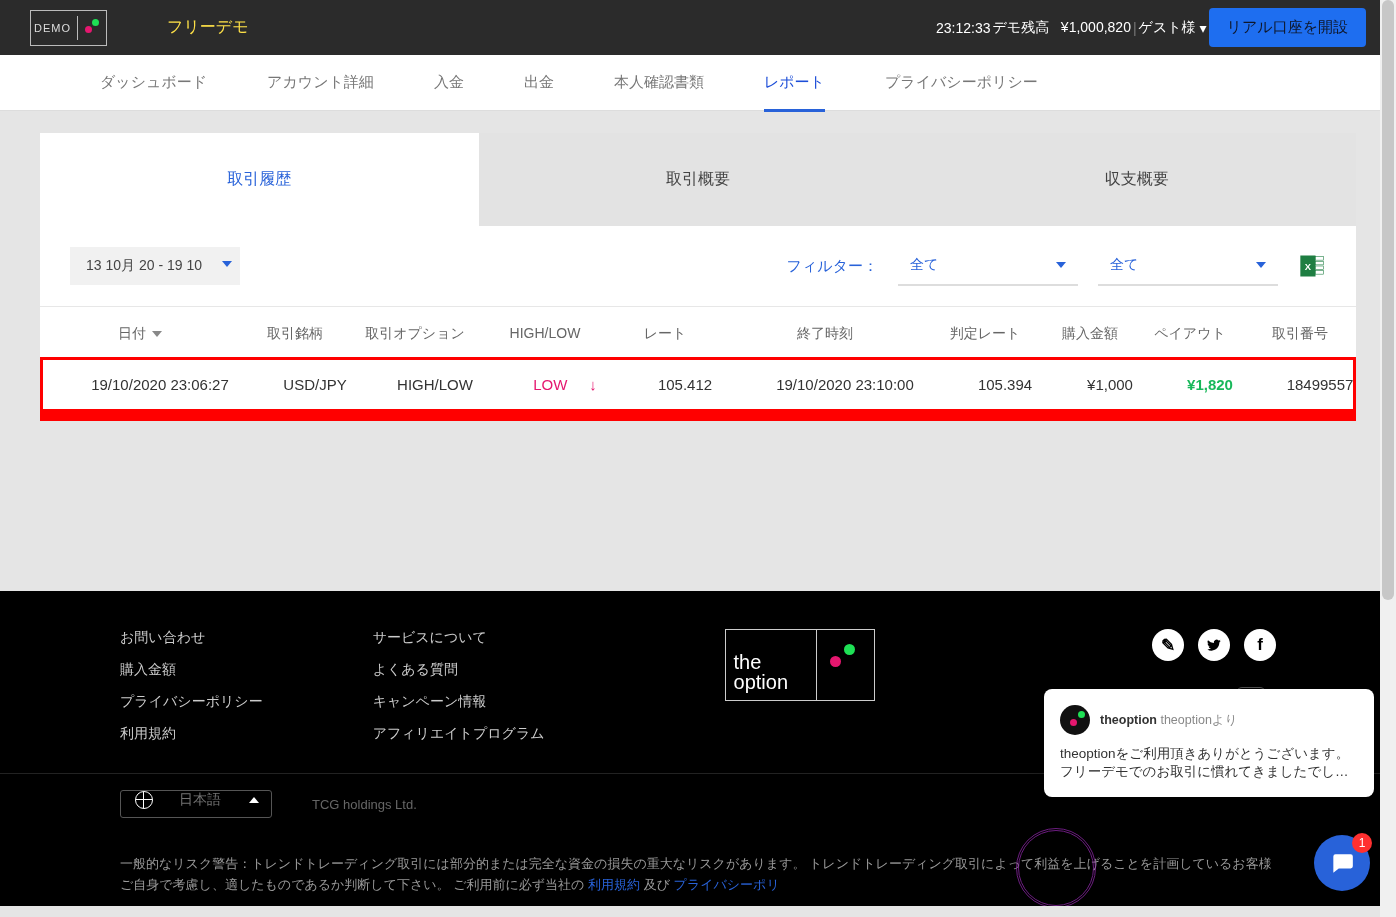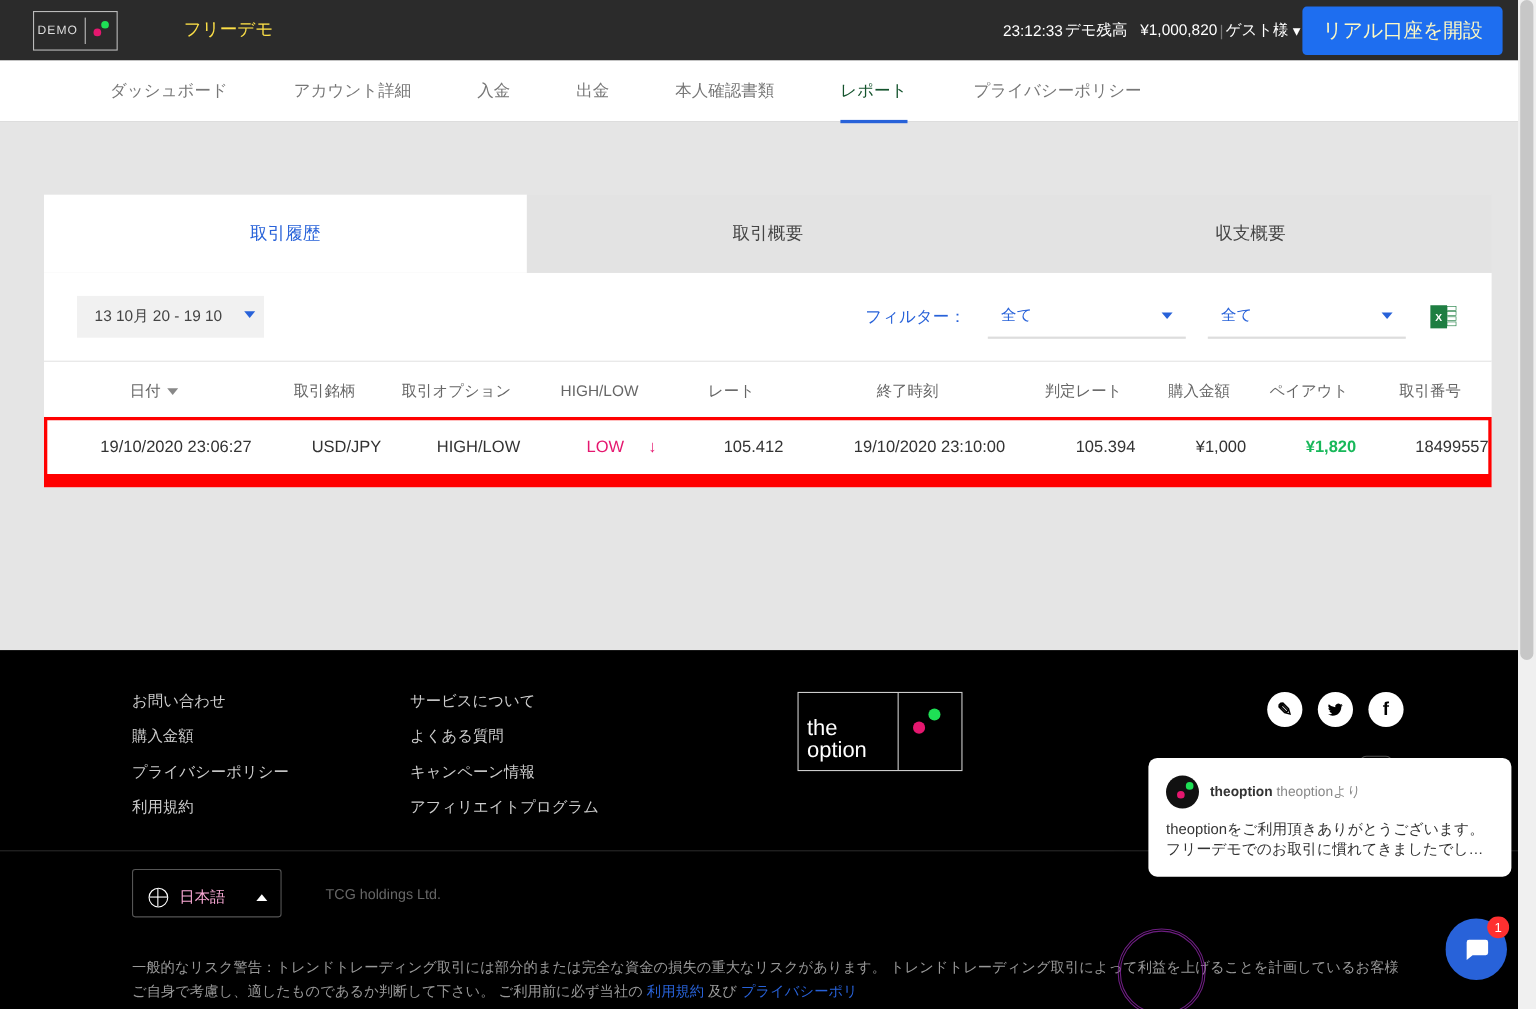--- a/index.html
+++ b/index.html
@@ -35,40 +35,40 @@
   }
   .logo-mini::after {
     content: ""; position: absolute; width: 7px; height: 7px; border-radius: 50%;
     background: #e5176f; left: 7px; top: 10px;
   }
   .header-title { color: #fde047; font-size: 16px; margin-left: 60px; }
   .header-right { margin-left: auto; display: flex; align-items: center; gap: 2px; color: #fff; font-size: 14px; }
   .guest-dd { color:#fff; display:flex; align-items:center; gap:4px; cursor:pointer; }
   .divider { color: #777; }
   .cta-btn {
-    background: #1e6ef0; color: #fef9c3; padding: 10px 18px; border-radius: 4px;
-    font-size: 18px; cursor: pointer; border: none;
+    background: #1e6ef0; color: #0f172a; padding: 10px 18px; border-radius: 4px;
+    font-size: 15px; cursor: pointer; border: none;
   }
   .nav {
     background: #fff; height: 56px; display: flex; align-items: center; gap: 60px;
     padding: 0 100px; color: #777; font-size: 15px;
     border-bottom: 1px solid #ddd;
   }
   .nav-item { cursor:pointer; padding: 18px 0; position:relative; }
-  .nav-item.active { color:#14532d; }
+  .nav-item.active { color:#1d4ed8; }
   .nav-item.active::after {
     content:""; position:absolute; left:0; right:0; bottom:-2px; height:3px; background:#2862d9;
   }
   .page { background:#e5e5e5; padding: 22px 40px 40px 40px; min-height: 480px; }
   .tabs {
     display:flex;
   }
   .tab {
-    flex:1; text-align:center; padding: 25px 0; font-size:16px; color:#444;
-    background:#e3e3e3; cursor:pointer;margin-top:44px;
+    flex:1; text-align:center; padding: 36px 0; font-size:16px; color:#444;
+    background:#e3e3e3; cursor:pointer;
   }
   .tab.active { background:#fff; color:#2862d9; font-weight:500; }
   .panel { background:#fff; padding: 20px 30px 20px 30px; }
   .filters-row { display:flex; align-items:center; gap:20px; }
   .date-box {
     background:#f1f1f1; padding:10px 16px; font-size:14px; color:#444;
     position:relative; width:170px; cursor:pointer;
   }
   .date-box .tri {
     position:absolute; right:8px; top:14px; width:0; height:0;
@@ -136,22 +136,22 @@
   .social-ic {
     width:32px; height:32px; border-radius:50%; background:#fff; color:#000;
     display:flex; align-items:center; justify-content:center; font-weight:700; cursor:pointer;
     font-size:17px;
   }
   .app-badges { position:absolute; right:130px; top:96px; display:flex; gap:14px; }
   .app-badge { width:30px; height:34px; border:1px solid #555; border-radius:6px; background:#000; display:flex; align-items:center; justify-content:center; color:#ccc;}
 
   .lang-bar { background:#000; padding: 16px 120px; display:flex; align-items:center; gap:40px; border-top:1px solid #222;}
   .lang-box {
-    border:1px solid #555; padding:16px 50px 8px 14px; border-radius:3px; display:flex;
-    align-items:center; gap:10px; color:#f9a8d4; font-size:14px; cursor:pointer; position:relative;
+    border:1px solid #555; padding:0 50px 8px 14px; border-radius:3px; display:flex;
+    align-items:center; gap:26px; color:#737373; font-size:14px; cursor:pointer; position:relative;
   }
   .lang-box .up-tri { position:absolute; right:12px; width:0;height:0;border-left:5px solid transparent;border-right:5px solid transparent;border-bottom:6px solid #fff;}
   .globe-icon { width:18px; height:18px; border:1.5px solid #fff; border-radius:50%; position:relative;}
   .globe-icon::before{content:"";position:absolute;left:0;right:0;top:7px;height:1px;background:#fff;}
   .globe-icon::after{content:"";position:absolute;top:0;bottom:0;left:7px;width:1px;background:#fff;}
   .company-txt { color:#666; font-size:13px; }
 
   .risk-bar { background:#000; padding:20px 120px 10px 120px; color:#999; font-size:13px; line-height:1.6; position:relative;}
   .risk-bar a { color:#2862d9; text-decoration:none;}
   .seal { position:absolute; right:300px; top:-6px; width:80px; height:80px; border-radius:50%; border:3px double #9b2bb7; opacity:.7;}

